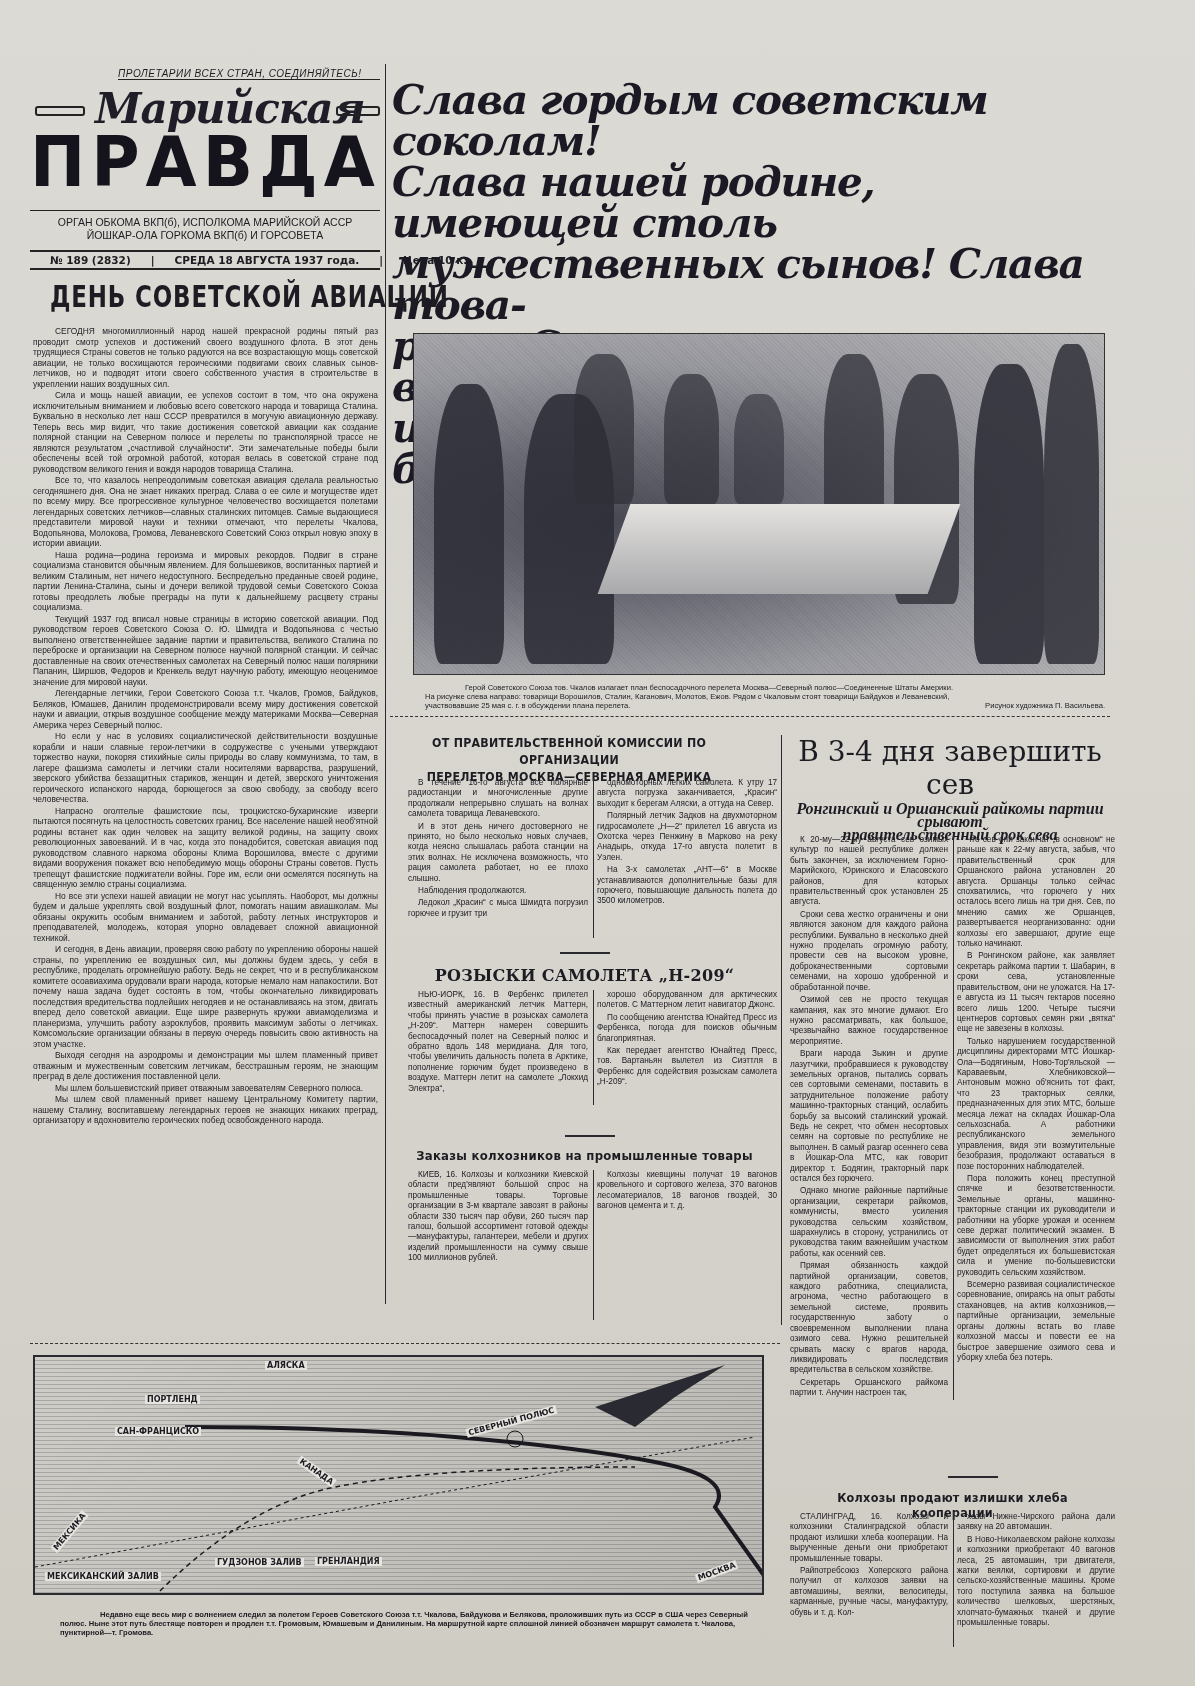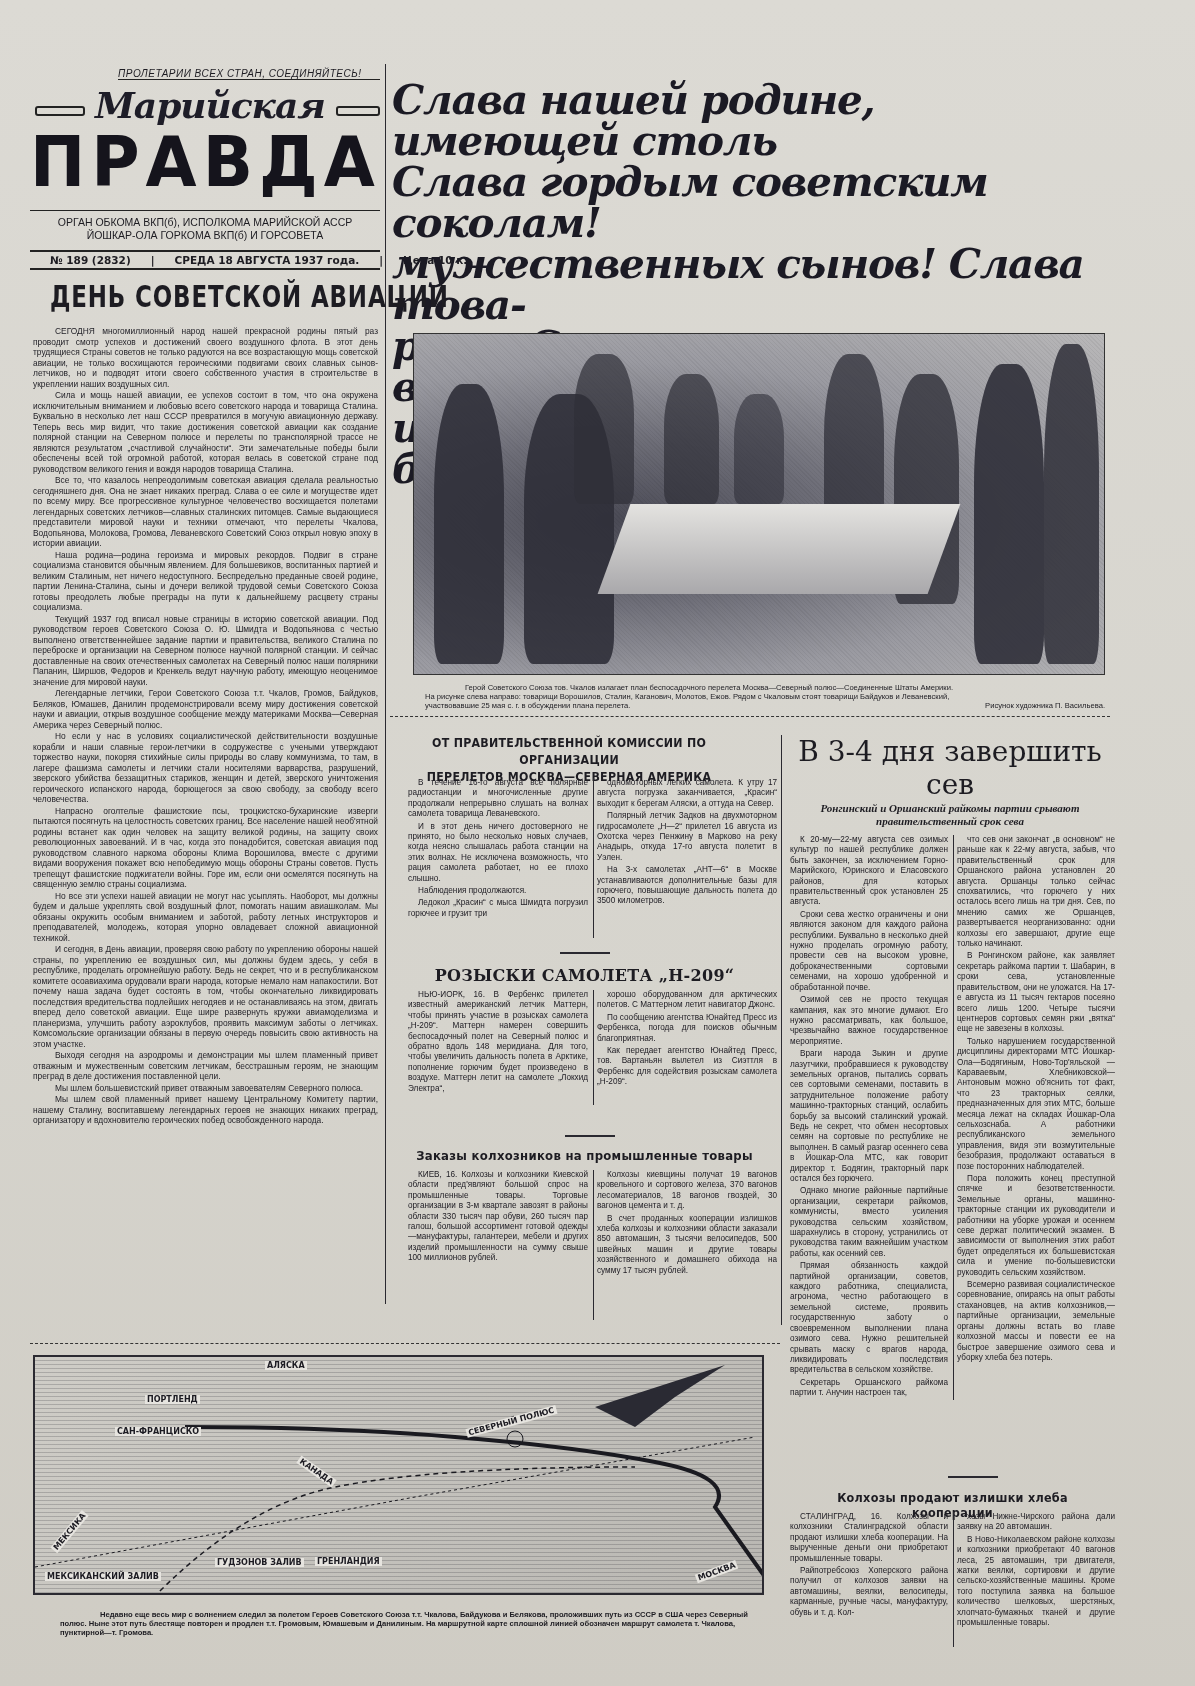--- a/index.html
+++ b/index.html
@@ -15,21 +15,21 @@
   }
   .abs { position:absolute; }
   .tiny { font-family:"Liberation Sans", sans-serif; font-size:8.2px; line-height:10.4px; text-align:justify; color:#222027; }
   .tiny p { margin:0 0 1px 0; text-indent:14px; }
   .col p { margin:0 0 2px 0; text-indent:10px; }
   .rule-h { position:absolute; height:2px; background:#2a2930; }
   .rule-v { position:absolute; width:1px; background:#2a2930; }
 
   
   .slogan { font-family:"Liberation Sans", sans-serif; font-style:italic; font-size:10px; letter-spacing:0.5px; border-bottom:1px solid #222; }
-  .script-title { font-family:"DejaVu Serif", serif; font-style:italic; font-weight:bold; font-size:36px; letter-spacing:-1px; color:#1e1d28; }
+  .script-title { font-family:"DejaVu Serif", serif; font-style:italic; font-weight:bold; font-size:42px; letter-spacing:-1px; color:#1e1d28; }
   .big-title { font-family:"DejaVu Sans", sans-serif; font-weight:bold; font-size:66px; letter-spacing:6px; color:#15141c; transform:scaleY(1.05); }
   .organ { font-family:"Liberation Sans", sans-serif; font-size:10.5px; text-align:center; line-height:13px; }
   .issue-row { font-family:"DejaVu Sans", sans-serif; font-weight:bold; font-size:10.5px; display:flex; justify-content:space-between; border-top:2px solid #222; border-bottom:2px solid #222; padding:2px 0; }
   .issue-row span { white-space:nowrap;margin-left:20px; }
   .main-head { font-family:"DejaVu Sans Condensed","DejaVu Sans", sans-serif; font-weight:bold; font-size:30px; letter-spacing:1px; text-align:center; transform:scaleX(0.85); transform-origin:left; white-space:nowrap; }
 
   .slogan-big { font-family:"DejaVu Serif", serif; font-style:italic; font-weight:bold; font-size:40.5px; line-height:41px; letter-spacing:-1.2px; color:#1b1a24; }
 
   .illustration {
     background:
@@ -73,22 +73,22 @@
   </div>
   <div class="abs issue-row" style="left:30px;top:250px;width:350px;">
     <span>№ 189 (2832)</span>
     <span>|</span>
     <span>СРЕДА 18 АВГУСТА 1937 года.</span>
     <span>|</span>
     <span>Цена 10 к.</span>
   </div>
 
   <div class="abs slogan-big" style="left:392px;top:80px;width:700px;">
+    <div>Слава гордым советским соколам!</div>
     <div>Слава нашей родине, имеющей столь</div>
-    <div>Слава гордым советским соколам!</div>
     <div>мужественных сынов! Слава това-</div>
     <div>рищу Сталину - воспитателю, отцу</div>
     <div>и другу советских летчиков-богатырей!</div>
   </div>
 
   <div class="rule-v" style="left:385px;top:64px;height:1240px;"></div>
 
   <div class="abs main-head" style="left:50px;top:279px;width:400px;">ДЕНЬ СОВЕТСКОЙ АВИАЦИИ</div>
   <div class="abs bigcol-text" style="left:33px;top:326px;width:345px;height:1010px;overflow:hidden;">
     <p>СЕГОДНЯ многомиллионный народ нашей прекрасной родины пятый раз проводит смотр успехов и достижений своего воздушного флота. В этот день трудящиеся Страны советов не только радуются на все возрастающую мощь советской авиации, не только восхищаются героическими подвигами своих славных сынов-летчиков, но и подводят итоги своего собственного участия в строительстве в укреплении наших воздушных сил.</p>
@@ -158,29 +158,28 @@
   </div>
   <div class="rule-h" style="left:565px;top:1135px;width:50px;"></div>
 
   <div class="abs sec-head" style="left:392px;top:1148px;width:385px;font-size:13px;transform:scaleX(0.9);transform-origin:center;">Заказы колхозников на промышленные товары</div>
   <div class="abs tiny col" style="left:408px;top:1170px;width:180px;height:155px;overflow:hidden;">
     <p>КИЕВ, 16. Колхозы и колхозники Киевской области пред'являют большой спрос на промышленные товары. Торговые организации в 3-м квартале завозят в районы области 330 тысяч пар обуви, 260 тысяч пар галош, большой ассортимент готовой одежды—мануфактуры, галантереи, мебели и других изделий промышленности на сумму свыше 100 миллионов рублей.</p>
   </div>
   <div class="rule-v" style="left:593px;top:1170px;height:150px;"></div>
   <div class="abs tiny col" style="left:597px;top:1170px;width:180px;height:155px;overflow:hidden;">
     <p>Колхозы киевщины получат 19 вагонов кровельного и сортового железа, 370 вагонов лесоматериалов, 18 вагонов гвоздей, 30 вагонов цемента и т. д.</p>
-    <p>В счет проданных кооперации излишков хлеба колхозы и колхозники области заказали 850 автомашин, 3 тысячи велосипедов, 500 швейных машин и другие товары хозяйственного и домашнего обихода на сумму 17 тысяч рублей.</p>
   </div>
 
   <div class="rule-v" style="left:781px;top:735px;height:590px;"></div>
 
   <div class="abs" style="left:790px;top:735px;width:320px;text-align:center;font-family:'DejaVu Serif', serif;font-size:28px;line-height:33px;">
     <div>В 3-4 дня завершить сев</div>
   </div>
-  <div class="abs" style="left:790px;top:802px;width:320px;text-align:center;font-style:italic;font-weight:bold;font-size:11px;line-height:13px;">
+  <div class="abs" style="left:790px;top:802px;width:320px;text-align:center;font-style:italic;font-weight:bold;font-size:16px;line-height:13px;">
     <div>Ронгинский и Оршанский райкомы партии срывают</div>
     <div>правительственный срок сева</div>
   </div>
   <div class="abs tiny col" style="left:790px;top:835px;width:158px;height:570px;overflow:hidden;">
     <p>К 20-му—22-му августа сев озимых культур по нашей республике должен быть закончен, за исключением Горно-Марийского, Юринского и Еласовского районов, для которых правительственный срок установлен 25 августа.</p>
     <p>Сроки сева жестко ограничены и они являются законом для каждого района республики. Буквально в несколько дней нужно проделать огромную работу, провести сев на высоком уровне, доброкачественными сортовыми семенами, на хорошо удобренной и обработанной почве.</p>
     <p>Озимой сев не просто текущая кампания, как это многие думают. Его нужно рассматривать, как большое, чрезвычайно важное государственное мероприятие.</p>
     <p>Враги народа Зыкин и другие лазутчики, пробравшиеся к руководству земельных органов, пытались сорвать сев сортовыми семенами, поставить в затруднительное положение работу машинно-тракторных станций, ослабить борьбу за высокий сталинский урожай. Ведь не секрет, что обмен несортовых семян на сортовые по республике не выполнен. В самый разгар осеннего сева в Йошкар-Ола МТС, как говорит директор т. Бодягин, тракторный парк остался без горючего.</p>
     <p>Однако многие районные партийные организации, секретари райкомов, коммунисты, вместо усиления руководства сельским хозяйством, шарахнулись в сторону, устранились от руководства таким важнейшим участком работы, как осенний сев.</p>
     <p>Прямая обязанность каждой партийной организации, советов, каждого работника, специалиста, агронома, честно работающего в земельной системе, проявить государственную заботу о своевременном выполнении плана озимого сева. Нужно решительней срывать маску с врагов народа, ликвидировать последствия вредительства в сельском хозяйстве.</p>

